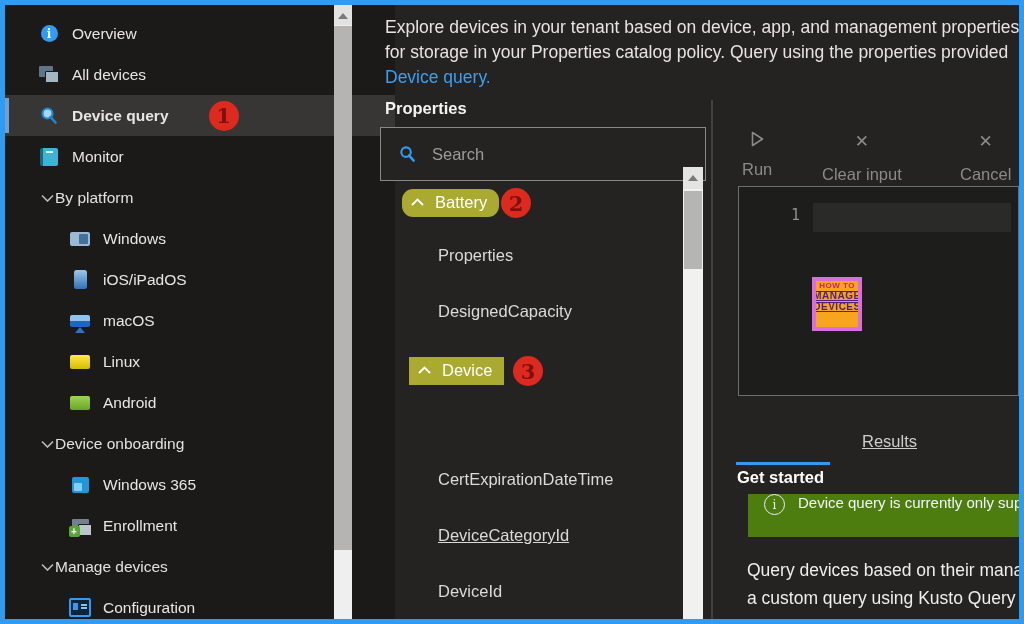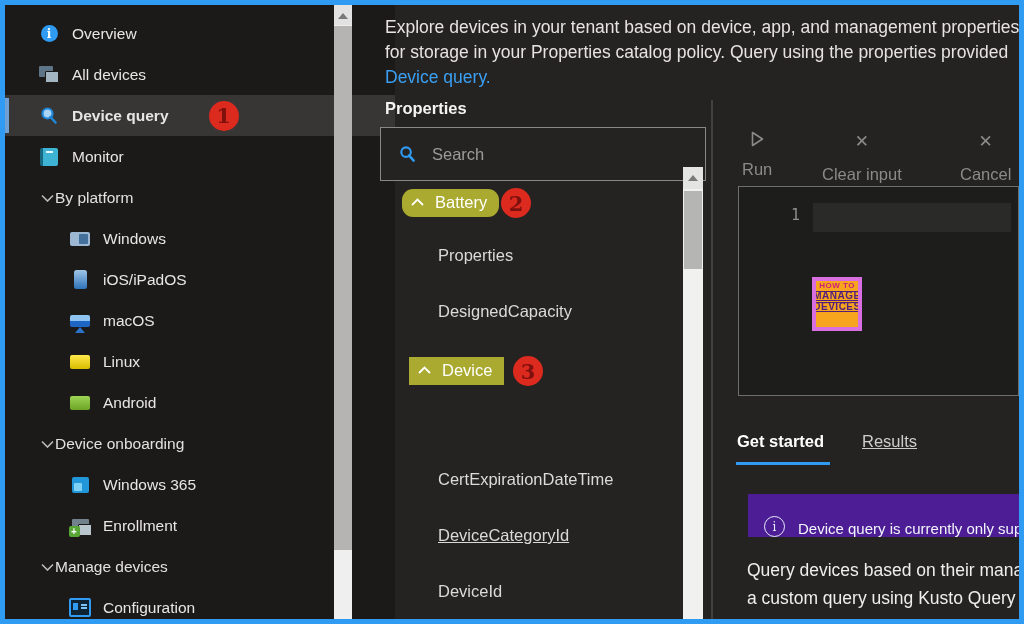--- a/index.html
+++ b/index.html
@@ -93,22 +93,22 @@
   .linebg{position:absolute;left:74px;top:16px;width:198px;height:29px;background:#2a2a29;}
   .logo{position:absolute;left:73px;top:80px;width:42px;height:46px;background:#f7a51f;border:4px solid #d86ee0;
         display:flex;flex-direction:column;align-items:center;gap:1px;overflow:hidden;margin-top:10px;}
   .logo .l1{color:#cb1f78;font-size:8px;font-weight:bold;letter-spacing:.5px;}
   .logo .l2,.logo .l3{color:#531f7c;font-size:10px;font-weight:bold;letter-spacing:.5px;
         border:1px solid #531f7c;border-radius:2px;padding:0 1px;line-height:8px;}
   .tab{position:absolute;top:432px;font-size:16.5px;z-index:2;cursor:pointer;}
   .tab.active{color:#fff;font-weight:bold;}
   .tab.inactive{color:#cfcdca;text-decoration:underline;}
   .tab-underline{position:absolute;left:736px;top:462px;width:94px;height:3px;background:#2f9bf3;z-index:2;}
-  .banner{position:absolute;left:748px;top:494px;width:276px;height:43px;background:#4c1d95;display:flex;
-          align-items:flex-end;padding-left:16px;gap:13px;box-sizing:border-box;z-index:2;white-space:nowrap;overflow:hidden;}
+  .banner{position:absolute;left:748px;top:494px;width:276px;height:43px;background:#4d7c0f;display:flex;
+          align-items:flex-start;padding-left:16px;gap:13px;box-sizing:border-box;z-index:2;white-space:nowrap;overflow:hidden;}
   .banner .info-circ{width:19px;height:19px;border:1.6px solid #e8eefb;border-radius:50%;flex:none;color:#e8eefb;
           display:flex;align-items:center;justify-content:center;font:12px "DejaVu Serif",serif;}
   .banner .info-circ::after{content:'i';}
   .banner .btxt{color:#f2f5fb;font-size:15px;}
   .body-text{position:absolute;left:747px;top:556px;font-size:17.5px;line-height:28px;color:#f0eeec;
              white-space:nowrap;z-index:2;}
 
   svg{display:block;}
 </style>
 </head>
@@ -302,21 +302,21 @@
   <div class="editor">
     <div class="linebg"></div>
     <div class="lineno">1</div>
     <div class="logo">
       <span class="l1">HOW TO</span>
       <span class="l2">MANAGE</span>
       <span class="l3">DEVICES</span>
     </div>
   </div>
 
-  <div class="tab active" style="left:737px;">Get started</div>
+  <div class="tab active" style="left:737px;margin-top:36px;">Get started</div>
   <div class="tab inactive" style="left:862px;">Results</div>
   <div class="tab-underline"></div>
 
   <div class="banner">
     <span class="info-circ"></span>
     <span class="btxt">Device query is currently only sup</span>
   </div>
 
   <div class="body-text">
     <div>Query devices based on their mana</div>

